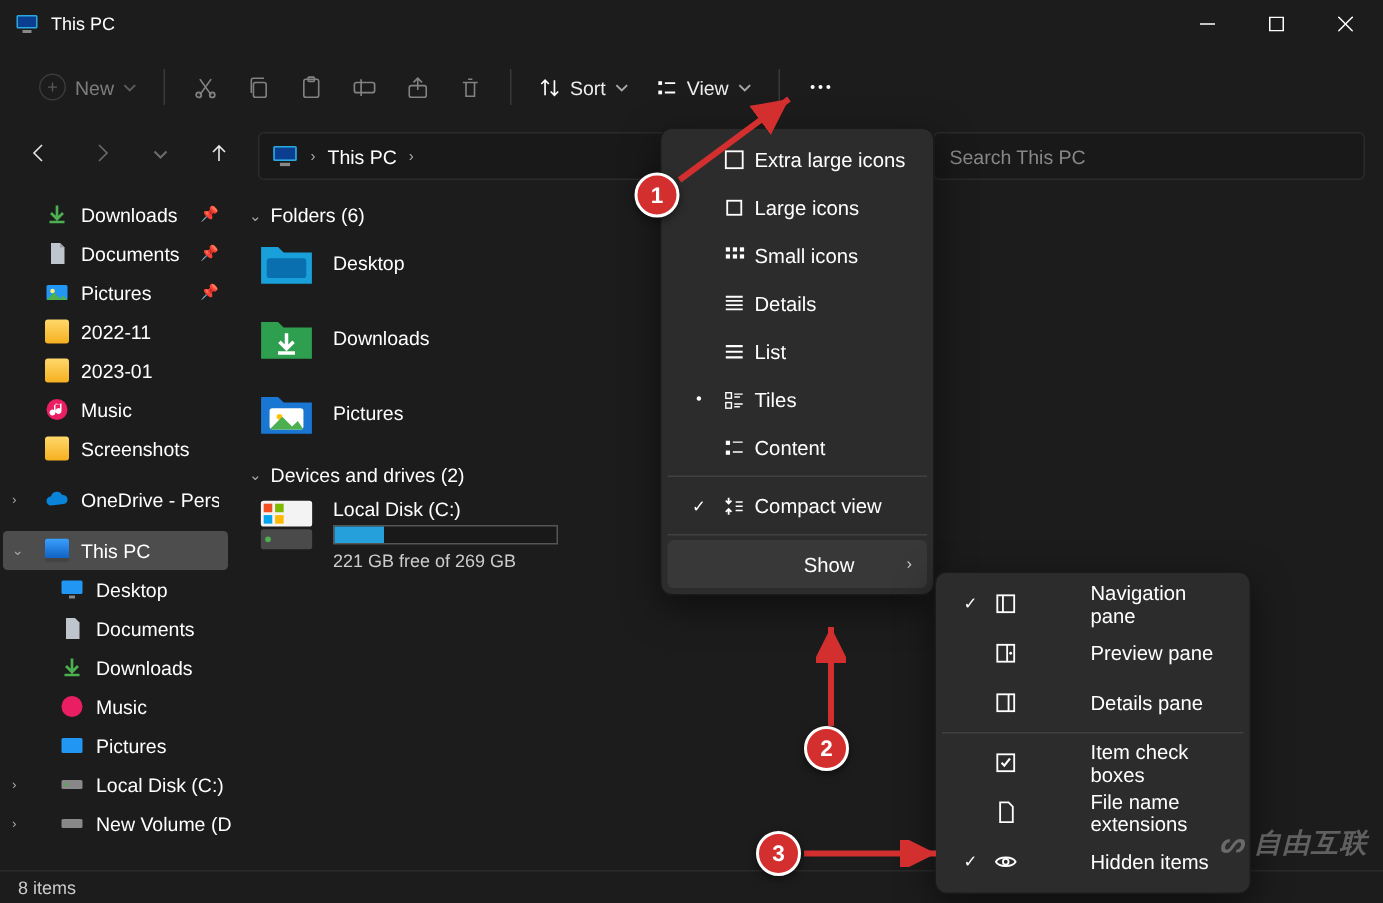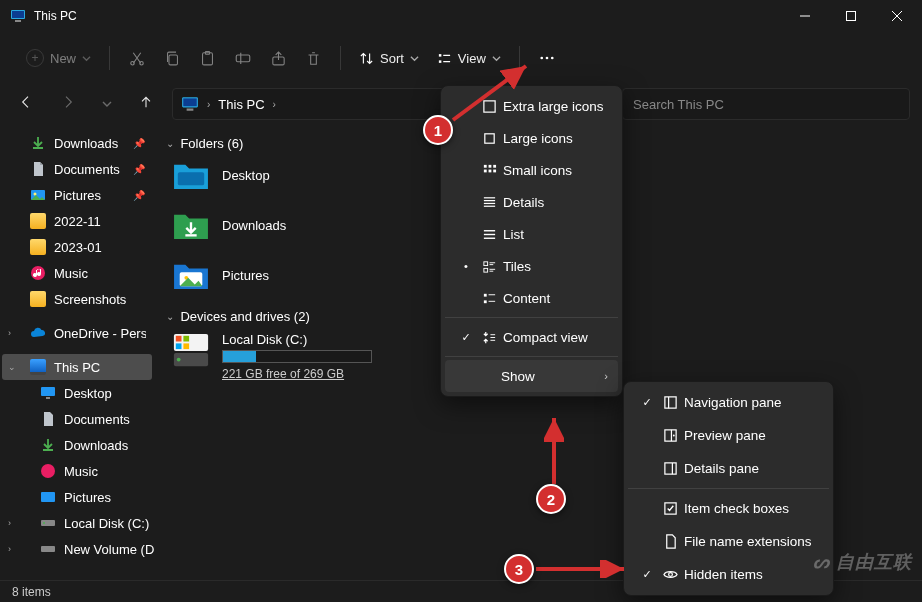--- a/index.html
+++ b/index.html
@@ -44,38 +44,38 @@
 
 .content { flex:1; padding:8px 12px; font-size:13px; position:relative; }
 .grouphdr { display:flex; align-items:center; gap:6px; margin:4px 0 8px 0; color:#fff; }
 .grouphdr .chv { color:#aaa; font-size:10px; }
 .folderrow { display:flex; align-items:center; gap:12px; margin:6px 0 18px 6px; }
 .folderrow .bigico { width:38px; height:32px; }
 .driverow { display:flex; align-items:flex-start; gap:12px; margin:6px 0 0 6px; }
 .driverow .bigico { width:38px; height:38px; }
 .driverow .meter { width:150px; height:13px; border:1px solid #555; margin:3px 0 4px 0; background:#191919; }
 .driverow .meter .fill { height:100%; width:22%; background:#26a0da; }
-.drivesub { font-size:12px; color:#ccc;text-decoration:underline; }
+.drivesub { font-size:12px; color:#ccc; }
 
 
 .viewmenu { position:absolute; top:85px; left:440px; width:183px; background:#2c2c2c; border:1px solid #1a1a1a; border-radius:8px; padding:4px; box-shadow:0 8px 24px rgba(0,0,0,.5); font-size:13.5px; }
 .viewmenu .mrow { height:32px; display:flex; align-items:center; padding:0 10px 0 10px; border-radius:4px; position:relative; }
 .viewmenu .mrow.hl { background:#383838; }
 .viewmenu .mrow .mchk { width:22px; display:flex; justify-content:center; font-size:11px; }
 .viewmenu .mrow .mico { width:24px; display:flex; justify-content:center; }
 .viewmenu .mrow .mlbl { flex:1; padding-left:2px; }
 .viewmenu .mrow .marw { font-size:11px; color:#ccc; }
 .viewmenu .sep { height:1px; background:#414141; margin:3px 0; }
 
 
 .showmenu { position:absolute; top:381px; left:623px; width:211px; background:#2c2c2c; border:1px solid #1a1a1a; border-radius:8px; padding:4px; box-shadow:0 8px 24px rgba(0,0,0,.5); font-size:13.5px; }
 .showmenu .mrow { height:33px; display:flex; align-items:center; padding:0 10px 0 8px; border-radius:4px; }
 .showmenu .mrow .mchk { width:22px; display:flex; justify-content:center; font-size:11px; }
 .showmenu .mrow .mico { width:24px; display:flex; justify-content:center; }
-.showmenu .mrow .mlbl { flex:1; padding-left:2px; }
+.showmenu .mrow .mlbl { flex:1; padding-left:2px;margin-left:43px; }
 .showmenu .sep { height:1px; background:#414141; margin:3px 0; }
 
 
 .statusbar { position:absolute; bottom:0; left:0; right:0; height:22px; background:#1c1c1c; border-top:1px solid #2a2a2a; display:flex; align-items:center; padding:0 12px; font-size:12px; color:#ccc; }
 
 
 .marker { position:absolute; width:30px; height:30px; background:#d32f2f; border:2px solid #fff; border-radius:50%; display:flex; align-items:center; justify-content:center; color:#fff; font-weight:bold; font-size:15px; z-index:100; box-shadow:0 2px 6px rgba(0,0,0,.5); }
 .arrow-ann { position:absolute; z-index:99; pointer-events:none; }
 .watermark { position:absolute; right:10px; bottom:28px; font-size:18px; font-weight:bold; color:rgba(200,200,200,.4); font-style:italic; z-index:200; letter-spacing:1px; }
 
@@ -484,21 +484,21 @@
           <line x1="9" y1="8" x2="14" y2="8" stroke="#fff"></line>
           <line x1="9" y1="11" x2="14" y2="11" stroke="#fff"></line>
         </svg>
       </span>
       <span class="mlbl">Compact view</span>
     </div>
   <div class="sep"></div>
   <div class="mrow hl">
       <span class="mchk"></span>
       <span class="mico"></span>
-      <span class="mlbl" style="padding-left:0">Show</span>
+      <span class="mlbl" style="text-align:center;padding-left:0">Show</span>
       <span class="marw">›</span>
     </div>
 </div>
 
 <div class="showmenu">
   <div class="mrow">
       <span class="mchk">✓</span>
       <span class="mico">
         <svg width="15" height="15" viewBox="0 0 16 16">
           <rect x="2" y="2" width="12" height="12" fill="none" stroke="#fff" stroke-width="1.3"></rect>

